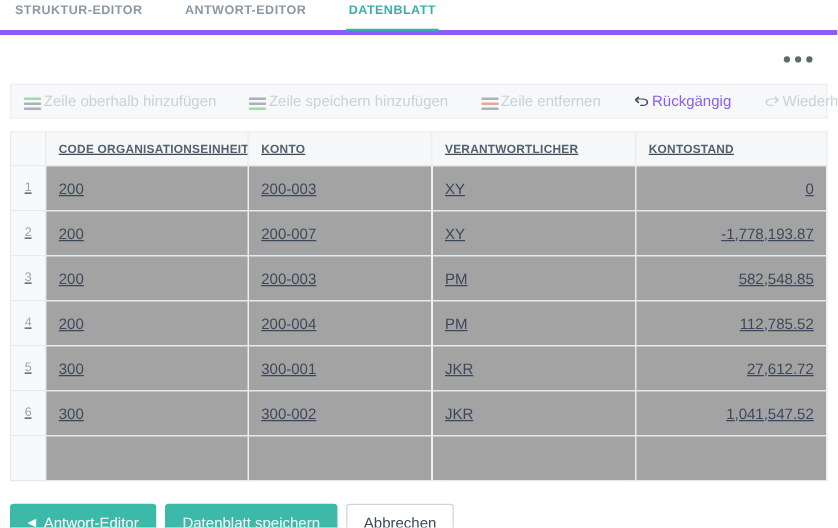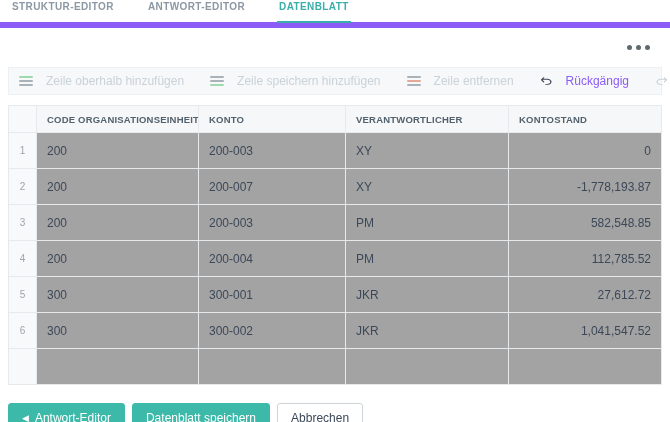--- a/index.html
+++ b/index.html
@@ -7,21 +7,21 @@
   body {
     font-family: "Liberation Sans", "DejaVu Sans", sans-serif;
     color: #3c4858;
     font-size: 12px;
   }
 
   
   .tabbar {
     display: flex;
     align-items: flex-end;
-    border-bottom: 6px solid #8b5cf6;
+    border-bottom: 4px solid #8b5cf6;
     height: 28px;
     padding-left: 10px;
     gap: 30px;
     background: #fff;
   }
   .tab {
     font-size: 10px;
     font-weight: bold;
     letter-spacing: .4px;
     color: #8b98a4;
@@ -49,41 +49,42 @@
     margin: 0 8px;
     height: 28px;
     background: #f7f8fa;
     border: 1px solid #edf0f2;
     display: flex;
     align-items: center;
     padding-left: 10px;
   }
   .tool {
     display: flex;
-    align-items: center;
-    gap: 13px;
+    align-items: flex-end;
+    gap: 2px;
     font-size: 12px;
     color: #c9d2d8;
     margin-right: 26px;
     cursor: default;
     white-space: nowrap;
   }
   .tool.enabled { color: #8b5cf6; cursor: pointer; }
   .rows-icon { display: inline-flex; flex-direction: column; gap: 2px; width: 14px; }
   .rows-icon i { height: 2px; background: #a9b2b9; display: block; border-radius: 1px; }
   .rows-icon i.green { background: #9fd9ae; }
   .rows-icon i.red { background: #e5a896; }
   .arrow-icon { width: 13px; height: 13px; display: inline-block; }
 
   
   table {
     width: 654px;
     margin: 10px 8px 0 8px;
     border-collapse: collapse;
     table-layout: fixed;
+    text-decoration: underline;
   }
   th, td { border: 1px solid #e7eaec; overflow: hidden; white-space: nowrap; }
   thead th {
     background: #f5f7f8;
     font-size: 9.5px;
     font-weight: bold;
     letter-spacing: .2px;
     color: #52616d;
     text-align: left;
     padding: 7px 6px 7px 10px;

